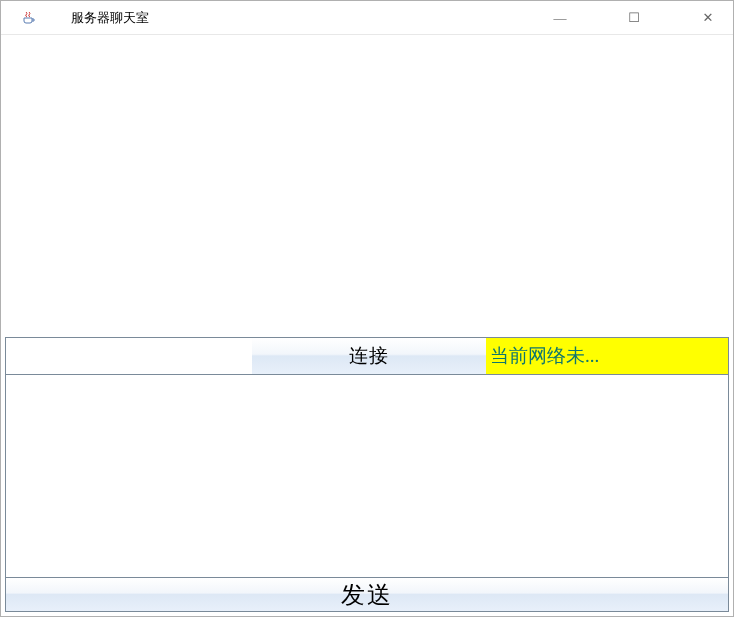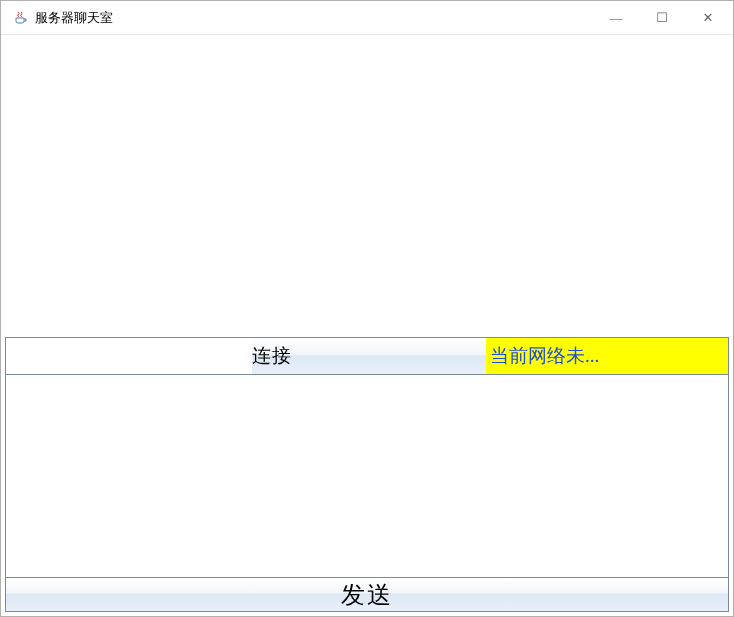--- a/index.html
+++ b/index.html
@@ -6,22 +6,23 @@
     body { font-family: "SimSun", "宋体", serif; background: #fff; }
     .window {
       width: 734px; height: 617px;
       border: 1px solid #b0b0b0;
       display: flex; flex-direction: column;
       background: #fff;
     }
     .titlebar {
       height: 34px; background: #fff;
       display: flex; align-items: center;
-      padding: 0 2px 0 12px;
+      padding: 0 2px 0 20px;
       border-bottom: 1px solid #e8e8e8;
+      gap: 28px;
     }
     .titlebar .icon {
       width: 16px; height: 16px; margin-right: 6px;
       display: inline-flex; align-items: center; justify-content: center;
     }
     .titlebar .title {
       font-size: 13px; font-family: "Microsoft YaHei", "SimSun", sans-serif;
       color: #000; flex: 0 0 auto;
     }
     .titlebar .spacer { flex: 1; }
@@ -50,25 +51,25 @@
     .text-input {
       background: #fff; border: none; outline: none;
       font-size: 17px; font-family: "SimSun", serif;
       padding: 0 6px;
     }
     .jbutton {
       background: linear-gradient(to bottom, #ffffff 0%, #f2f6fb 45%, #dde8f5 50%, #e8f0fa 100%);
       border: none;
       font-size: 19px; font-family: "SimSun","KaiTi", serif;
       cursor: default; color: #000;
-      display: flex; align-items: center; justify-content: flex-start;
+      display: flex; align-items: center; justify-content: center;
       letter-spacing: 1px;
     }
     .status-label {
-      background: #ffff00; color: #1d4ed8;
+      background: #ffff00; color: #0f766e;
       display: flex; align-items: center;
       font-size: 19px; font-family: "SimSun","KaiTi", serif;
       padding: 16px 4px; overflow: hidden; white-space: nowrap;
     }
     .input-area {
       flex: 1 1 190px; min-height: 0;
       background: #fff; border: 1px solid #7a8a99;
       border-top: none;
     }
     .send-row {

